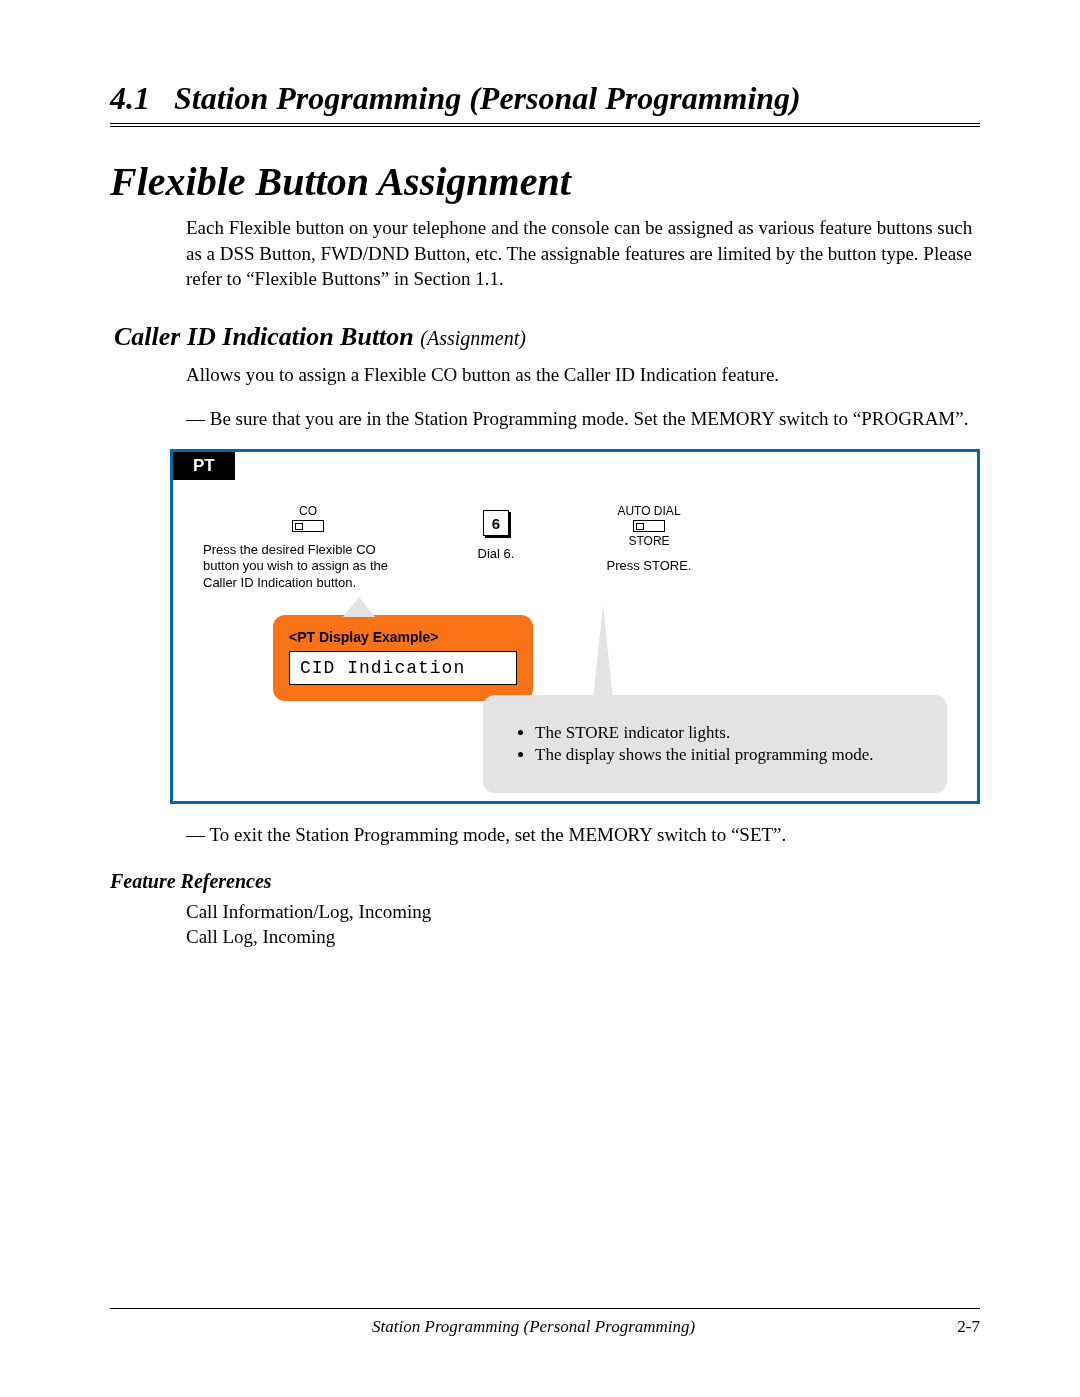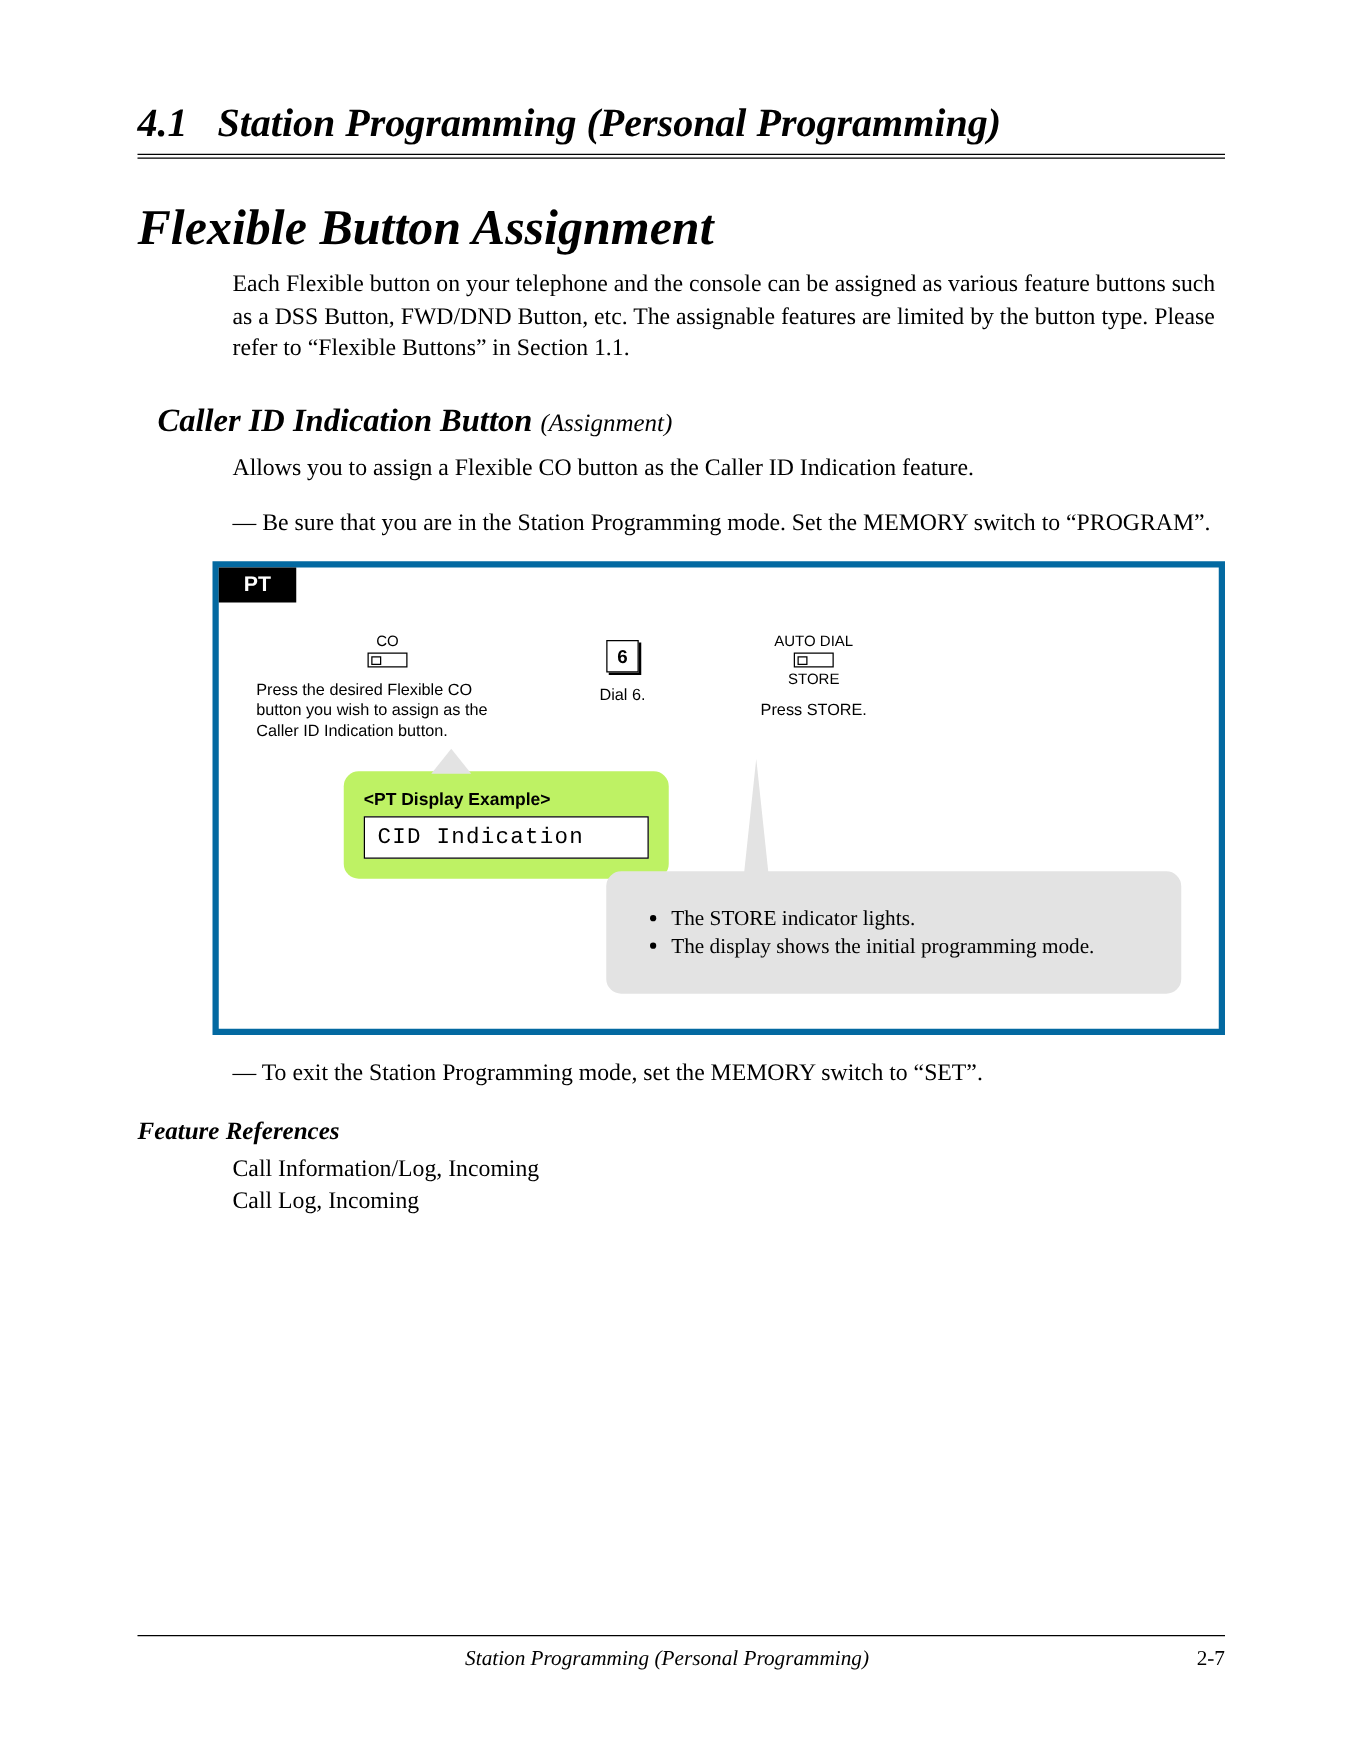--- a/index.html
+++ b/index.html
@@ -30,36 +30,36 @@
   }
   .subheading {
     font-style: italic;
     font-weight: bold;
     font-size: 40px;
     margin: 10px 0 10px 0;
   }
   .subsubheading {
     font-style: italic;
     font-size: 26px;
-    margin: 30px 0 10px 16px;
+    margin: 30px 0 10px 4px;
   }
   .subsubheading .bold { font-weight: bold; }
   .subsubheading .paren { font-weight: normal; font-size: 20px; }
   .body-block {
     margin-left: 76px;
     font-size: 19px;
     line-height: 1.35;
   }
   .body-block p { margin: 0 0 18px 0; }
   .body-block .dash { margin-bottom: 6px; }
   .pt-box {
     margin: 18px 0 18px 60px;
-    border: 5px solid #0369a1;
-    position: relative;
-    padding-bottom: 28px;
+    border: 3px solid #0369a1;
+    position: relative;
+    padding-bottom: 8px;
   }
   .pt-tab {
     background: #000;
     color: #fff;
     font-family: Arial, Helvetica, sans-serif;
     font-weight: bold;
     font-size: 17px;
     padding: 4px 20px;
     display: inline-block;
   }
@@ -121,21 +121,21 @@
     line-height: 1.25;
   }
   .caption.center { text-align: center; }
   .display-example {
     position: relative;
     margin: 14px 0 0 100px;
     width: 260px;
     font-family: Arial, Helvetica, sans-serif;
   }
   .speech-bg {
-    background: #bef264;
+    background: #f97316;
     border-radius: 12px;
     padding: 14px 16px 16px 16px;
     position: relative;
   }
   .speech-bg::before {
     content: "";
     position: absolute;
     top: -18px;
     left: 70px;
     border-left: 16px solid transparent;

